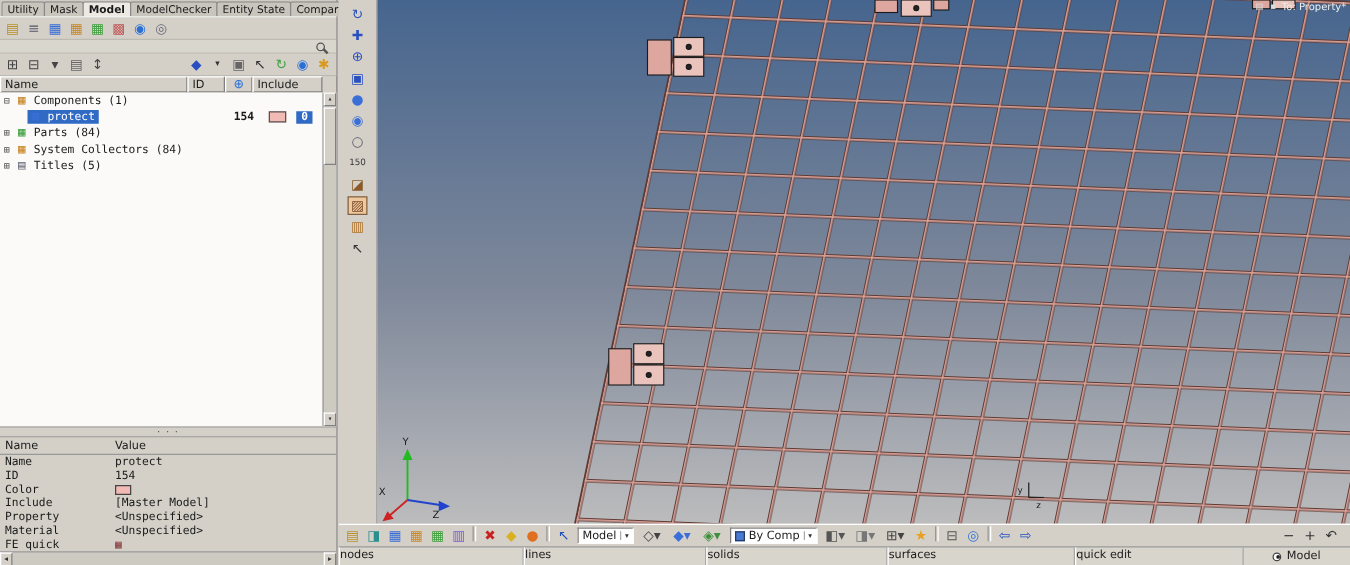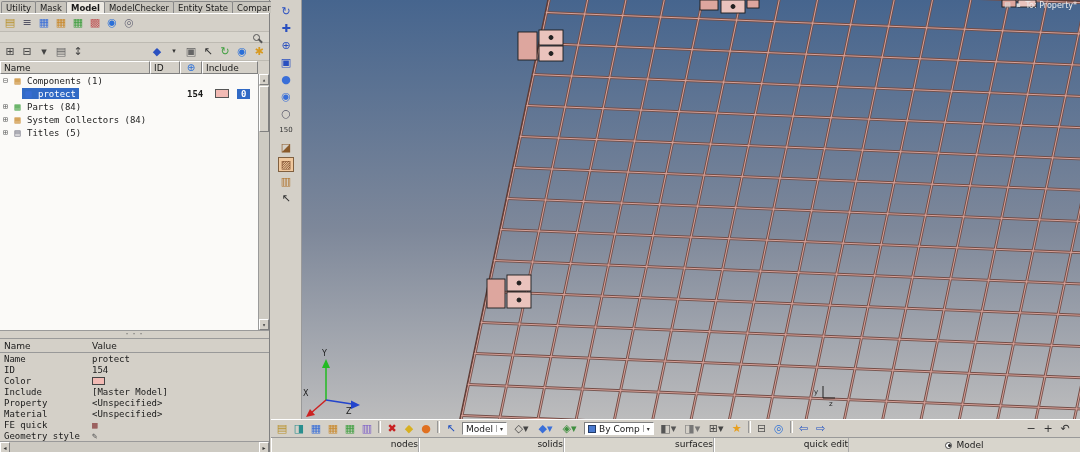--- a/index.html
+++ b/index.html
@@ -75,21 +75,21 @@
   #vptitle .icon{width:10px;height:9px;font-size:7px}
 
   
   #btoolbar{position:absolute;left:271px;top:419px;width:809px;height:18px;background:#d4d0c8;border-top:1px solid #fff;display:flex;align-items:center;padding:0 3px;gap:1px}
   .combo{display:flex;align-items:center;background:#fff;border:1px solid;border-color:#808080 #fff #fff #808080;height:13px;font-size:9px;padding:0 3px;gap:3px;margin:0 2px;white-space:nowrap}
   .combo .caret{font-size:6px;color:#333;border-left:1px solid #aaa;padding-left:3px}
   .cube{width:8px;height:8px;background:#4a7ad0;border:1px solid #223a66}
 
   
   #panelbar{position:absolute;left:271px;top:437px;width:809px;height:15px;background:#d8d5cc;border-top:1px solid #999;display:flex;align-items:stretch}
-  .pbitem{text-align:right;font-size:9px;line-height:13px;border-right:1px solid #a8a8a8;border-left:1px solid #fff;cursor:default}
+  .pbitem{text-align:left;font-size:9px;line-height:13px;border-right:1px solid #a8a8a8;border-left:1px solid #fff;cursor:default}
   .pbgeom{display:flex;align-items:center;justify-content:center;gap:4px;flex:1;font-size:9px}
   .radio{width:7px;height:7px;border-radius:50%;border:1px solid #444;background:#fff;position:relative}
   .radio::after{content:"";position:absolute;left:1.5px;top:1.5px;width:3px;height:3px;border-radius:50%;background:#222}
 </style>
 </head>
 <body>
 
 <div id="left">
   <div class="tabbar">
     <span class="tab">Utility</span>
@@ -234,26 +234,20 @@
       <span class="pval">&lt;Unspecified&gt;</span>
     </div>
     <div class="prow">
       <span class="pname">Material</span>
       <span class="pval">&lt;Unspecified&gt;</span>
     </div>
     <div class="prow">
       <span class="pname">FE quick</span>
       <span class="pval">
           <span class="picon fe">▦</span>
-        </span>
-    </div>
-    <div class="prow">
-      <span class="pname">Geometry style</span>
-      <span class="pval">
-          <span class="picon geo">✎</span>
         </span>
     </div>
   </div>
 
   <div class="hscroll">
     <span class="sbtn">◂</span>
     <span class="htrack"></span>
     <span class="sbtn">▸</span>
   </div>
 </div>
@@ -386,20 +380,21 @@
   <span class="gap"></span>
   <span style="display:flex;gap:1px;margin-right:4px">
       <span class="icon" style="color: rgb(51, 51, 51);">−</span>
       <span class="icon" style="color: rgb(51, 51, 51);">+</span>
       <span class="icon" style="color: rgb(51, 51, 51);">↶</span>
     </span>
 </div>
 
 <div id="panelbar">
   <span class="pbitem" style="width:148px">nodes</span>
+  <span class="pbitem" style="width:146px">lines</span>
   <span class="pbitem" style="width:145px">solids</span>
   <span class="pbitem" style="width:150px">surfaces</span>
   <span class="pbitem" style="width:135px">quick edit</span>
   <span class="pbgeom">
     <span class="radio"></span>
     <span>Model</span>
   </span>
 </div>
 
 </body></html>

